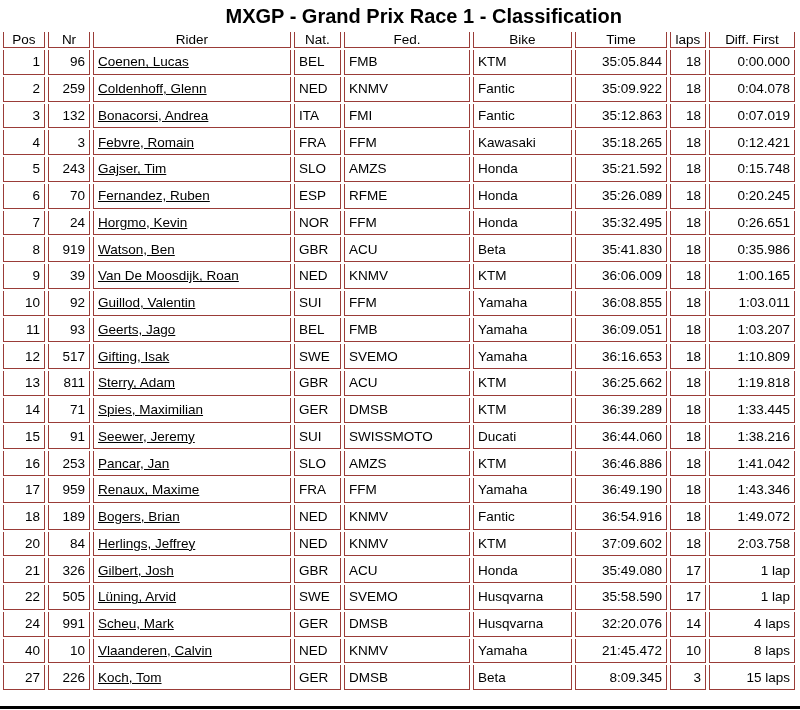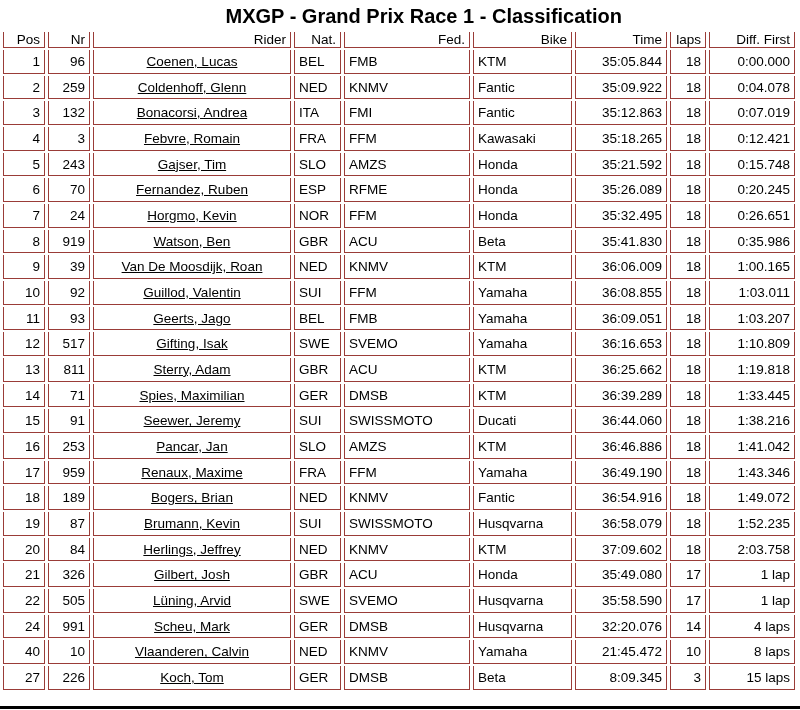--- a/index.html
+++ b/index.html
@@ -43,31 +43,30 @@
     border-bottom: 1px solid #9a3c38;
     border-top: none;
     padding: 0 4px;
     white-space: nowrap;
     overflow: hidden;
     box-sizing: border-box;
     font-weight: normal;
     vertical-align: middle;
   }
   table.results th {
-    text-align: right;
+    text-align: center;
   }
   td.col-pos, td.col-nr, td.col-time, td.col-laps, td.col-diff {
     text-align: right;
   }
   td.col-rider, td.col-nat, td.col-fed, td.col-bike {
     text-align: left;
   }
   td.col-rider {
     text-decoration: underline;
-    text-align: center;
   }
   .bottom-rule {
     width: 800px;
     height: 3px;
     background: #000000;
     margin-top: 14px;
   }
 </style>
 </head>
 <body>
@@ -294,31 +293,20 @@
           <td class="col-nr">189</td>
           <td class="col-rider">Bogers, Brian</td>
           <td class="col-nat">NED</td>
           <td class="col-fed">KNMV</td>
           <td class="col-bike">Fantic</td>
           <td class="col-time">36:54.916</td>
           <td class="col-laps">18</td>
           <td class="col-diff">1:49.072</td>
         </tr>
         <tr>
-          <td class="col-pos">19</td>
-          <td class="col-nr">87</td>
-          <td class="col-rider">Brumann, Kevin</td>
-          <td class="col-nat">SUI</td>
-          <td class="col-fed">SWISSMOTO</td>
-          <td class="col-bike">Husqvarna</td>
-          <td class="col-time">36:58.079</td>
-          <td class="col-laps">18</td>
-          <td class="col-diff">1:52.235</td>
-        </tr>
-        <tr>
           <td class="col-pos">20</td>
           <td class="col-nr">84</td>
           <td class="col-rider">Herlings, Jeffrey</td>
           <td class="col-nat">NED</td>
           <td class="col-fed">KNMV</td>
           <td class="col-bike">KTM</td>
           <td class="col-time">37:09.602</td>
           <td class="col-laps">18</td>
           <td class="col-diff">2:03.758</td>
         </tr>

